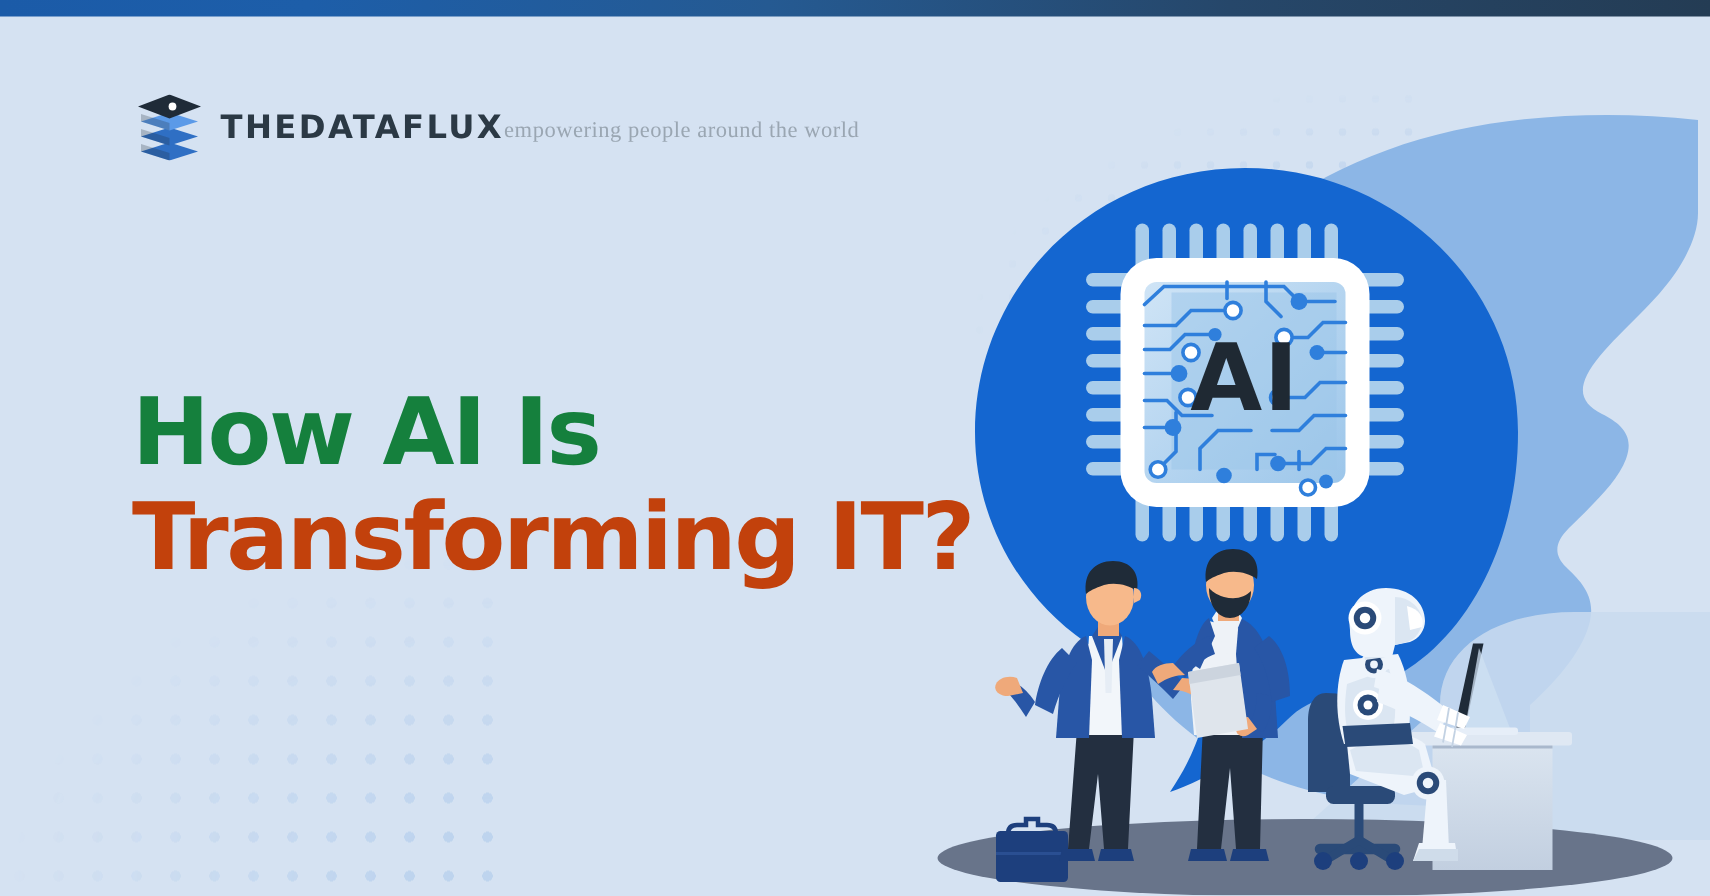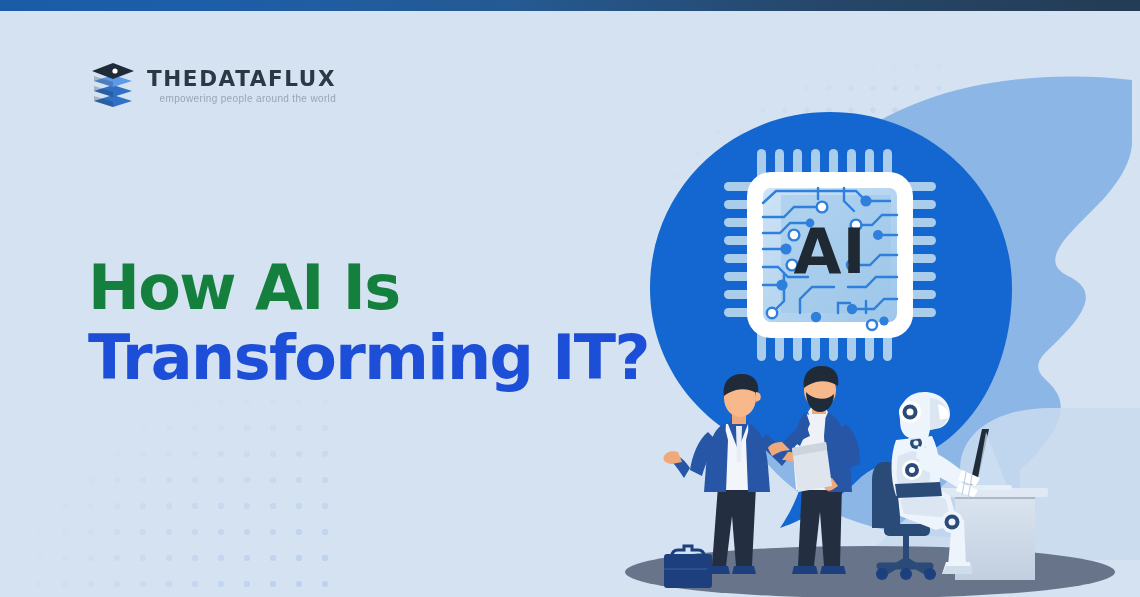--- a/index.html
+++ b/index.html
@@ -35,41 +35,41 @@
     left:0; bottom:0; width:330px; height:260px;
     background-image:radial-gradient(#bdd3ee 3.4px, transparent 3.5px);
     background-size:26px 26px;
     -webkit-mask-image:radial-gradient(ellipse 140% 130% at 100% 100%, #000 15%, transparent 70%);
     mask-image:radial-gradient(ellipse 140% 130% at 100% 100%, #000 15%, transparent 70%);
     opacity:.95;
   }
   
   #logo { position:absolute; left:90px; top:63px; display:flex; align-items:center; gap:11px; z-index:30; }
   #logo-mark { width:46px; height:44px; flex:0 0 auto; }
-  #logo-text { display:flex; flex-direction:column; line-height:1; padding-top:2px; }
+  #logo-text { display:flex; flex-direction:row; line-height:1; padding-top:2px; }
   #logo-word {
     font-size:21.5px; font-weight:bold; color:#2b3945;
     letter-spacing:1.6px; font-family:"DejaVu Sans", sans-serif;
   }
   #logo-tag {
-    font-size:10px; color:#9aa6b2; letter-spacing:.35px; margin-top:5px;
-    font-family:Liberation Sans, sans-serif;
+    font-size:15px; color:#9aa6b2; letter-spacing:.35px; margin-top:5px;
+    font-family:Liberation Serif, serif;
     text-align:right;
   }
   
   #headline {
     position:absolute; left:88px; top:253px; z-index:30;
     font-family:"DejaVu Sans", sans-serif;
     font-weight:bold;
     font-size:62px;
     line-height:1.13;
     letter-spacing:-1.6px;
   }
   #headline-l1 { color:#15803d; display:block; }
-  #headline-l2 { color:#1d4ed8; display:block;text-align:center; }
+  #headline-l2 { color:#c2410c; display:block;text-align:center; }
   
   #art { position:absolute; left:0; top:0; width:1140px; height:597px; z-index:20; }
 </style>
 </head>
 <body>
 
 <div id="banner">
 
   <div id="topbar"></div>
 

